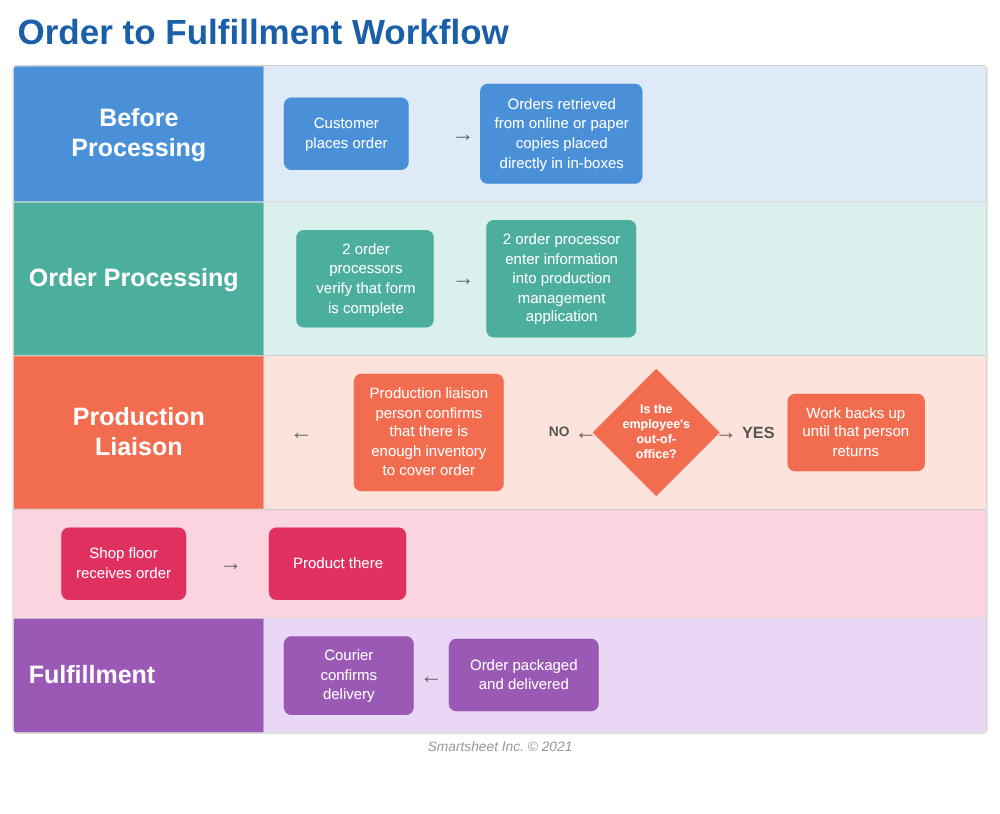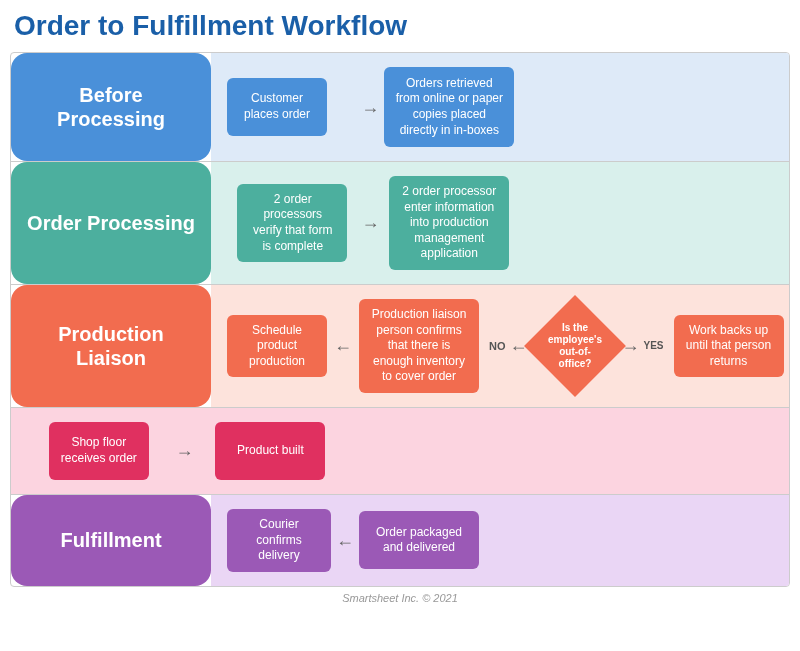--- a/index.html
+++ b/index.html
@@ -30,28 +30,27 @@
       display: flex;
       align-items: stretch;
       border-bottom: 1.5px solid #ccc;
     }
     .row:last-child { border-bottom: none; }
     .lane-label {
       width: 200px;
       min-width: 200px;
       display: flex;
       align-items: center;
-      justify-content: center;
+      justify-content: flex-start;
       padding: 30px 12px;
       font-size: 20px;
       font-weight: bold;
       color: #fff;
       text-align: center;
       line-height: 1.2;
-      border-radius: 16px;
     }
     .lane-content {
       flex: 1;
       display: flex;
       align-items: center;
       padding: 14px 16px;
       gap: 0;
       position: relative;
     }
 
@@ -200,41 +199,36 @@
         </div>
       </div>
     </div>
 
     <div class="row">
       <div class="lane-label lane-production-liaison">
         <span>Production Liaison</span>
       </div>
       <div class="lane-content lane-production-liaison-content">
         <div class="items-row" style="gap:2px;">
-          <div style="flex:1; display:flex; align-items:center; justify-content:center;">
-            <div class="box box-orange box-orange-sm">
-              <span>Schedule product production</span>
-            </div>
-          </div>
           <div class="arrow">←</div>
           <div style="flex:1.2; display:flex; align-items:center; justify-content:center;">
             <div class="box box-orange box-orange-md">
               <span>Production liaison person confirms that there is enough inventory to cover order</span>
             </div>
           </div>
           <div style="position:relative; display:flex; align-items:center; padding: 0 8px;">
             <span style="font-size:11px;font-weight:bold;color:#555;margin-right:2px;">NO</span>
             <div class="arrow" style="padding:0 2px;">←</div>
             <div class="diamond-wrap">
               <div class="diamond">
                 <span class="diamond-text">Is the employee's out-of-office?</span>
               </div>
             </div>
             <div class="arrow" style="padding:0 2px;">→</div>
-            <span style="font-size:10px;font-weight:bold;color:#555;margin-left:2px;">YES</span>
+            <span style="font-size:13px;font-weight:bold;color:#555;margin-left:2px;">YES</span>
           </div>
           <div style="flex:1; display:flex; align-items:center; ">
             <div class="box box-orange box-orange-sm" style="width:110px;">
               <span>Work backs up until that person returns</span>
             </div>
           </div>
         </div>
       </div>
     </div>
 
@@ -242,21 +236,21 @@
       <div class="lane-content lane-production-content">
         <div class="items-row">
           <div style="flex:1; display:flex; align-items:flex-end; justify-content:center;">
             <div class="box box-pink box-pink-sm">
               <span>Shop floor receives order</span>
             </div>
           </div>
           <div class="arrow">→</div>
           <div style="flex:1; display:flex; align-items:center; justify-content:center;">
             <div class="box box-pink box-pink-sm" style="width:110px;">
-              <span>Product built</span>
+              <span>Product there</span>
             </div>
           </div>
           <div style="flex:3;"></div>
         </div>
       </div>
     </div>
 
     <div class="row">
       <div class="lane-label lane-fulfillment">
         <span>Fulfillment</span>

